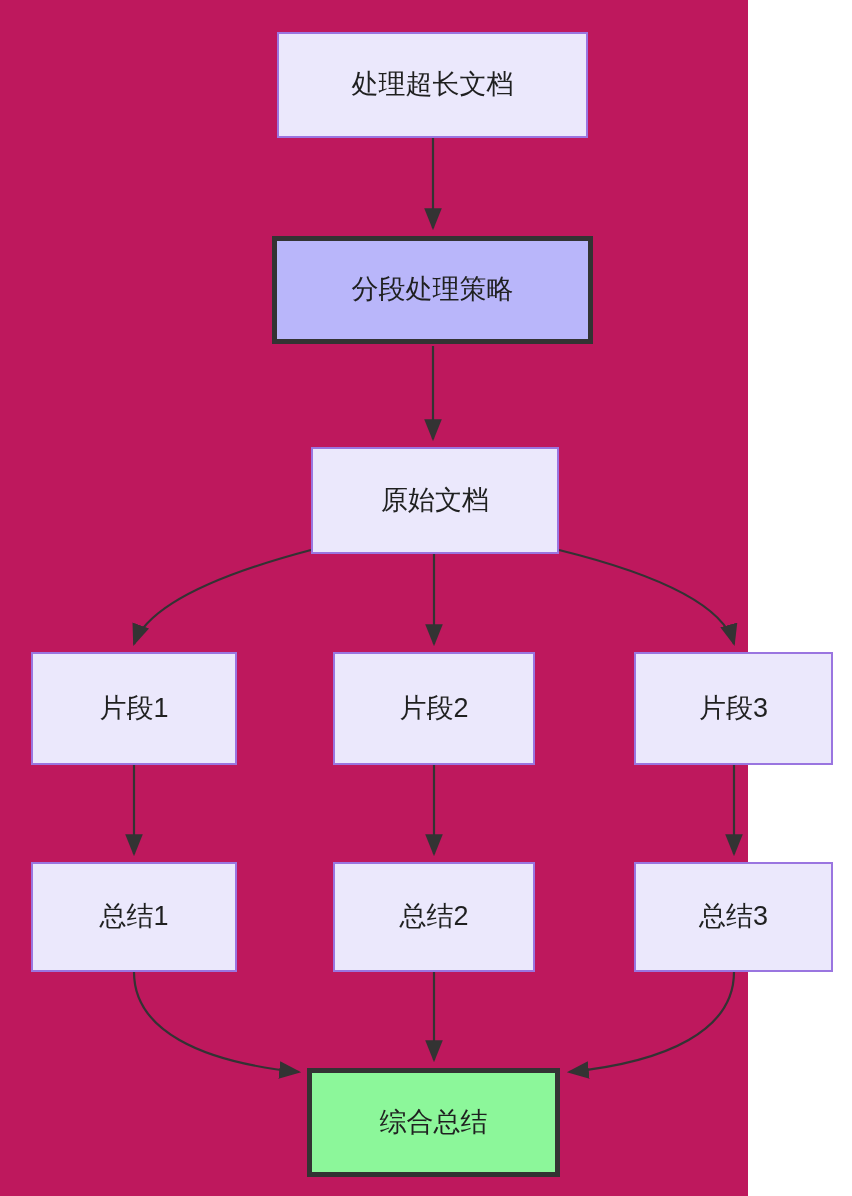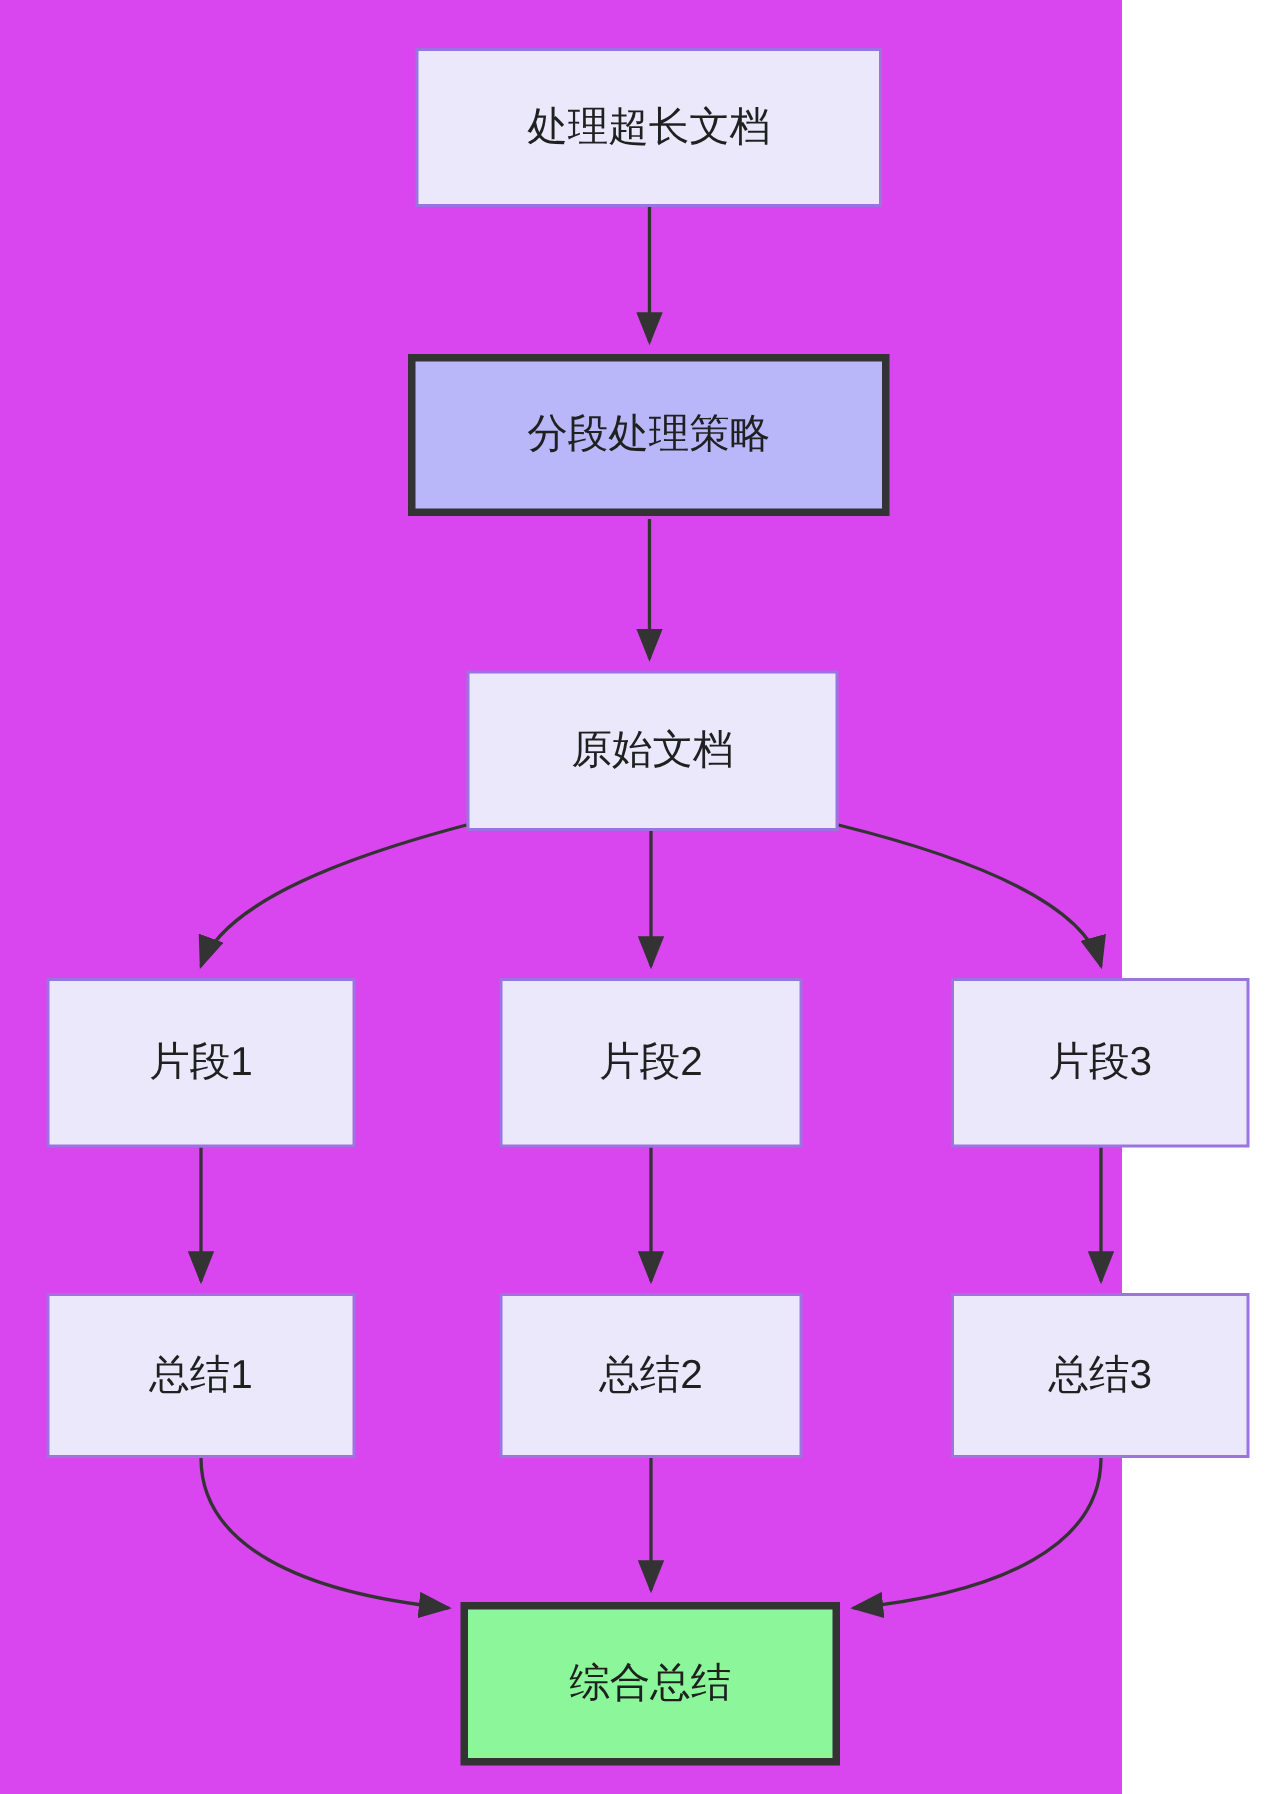--- a/index.html
+++ b/index.html
@@ -10,21 +10,21 @@
   body {
     width: 852px;
     height: 1196px;
     font-family: "Liberation Sans", "DejaVu Sans", sans-serif;
     overflow: hidden;
   }
   #flowchart-root {
     position: relative;
     width: 748px;
     height: 1196px;
-    background: #d946ef;
+    background: #be185d;
   }
   svg.diagram {
     display: block;
     width: 852px;
     height: 1196px;
   }
   .node-rect {
     stroke-width: 2;
   }
   .node-rect.emphasis {

